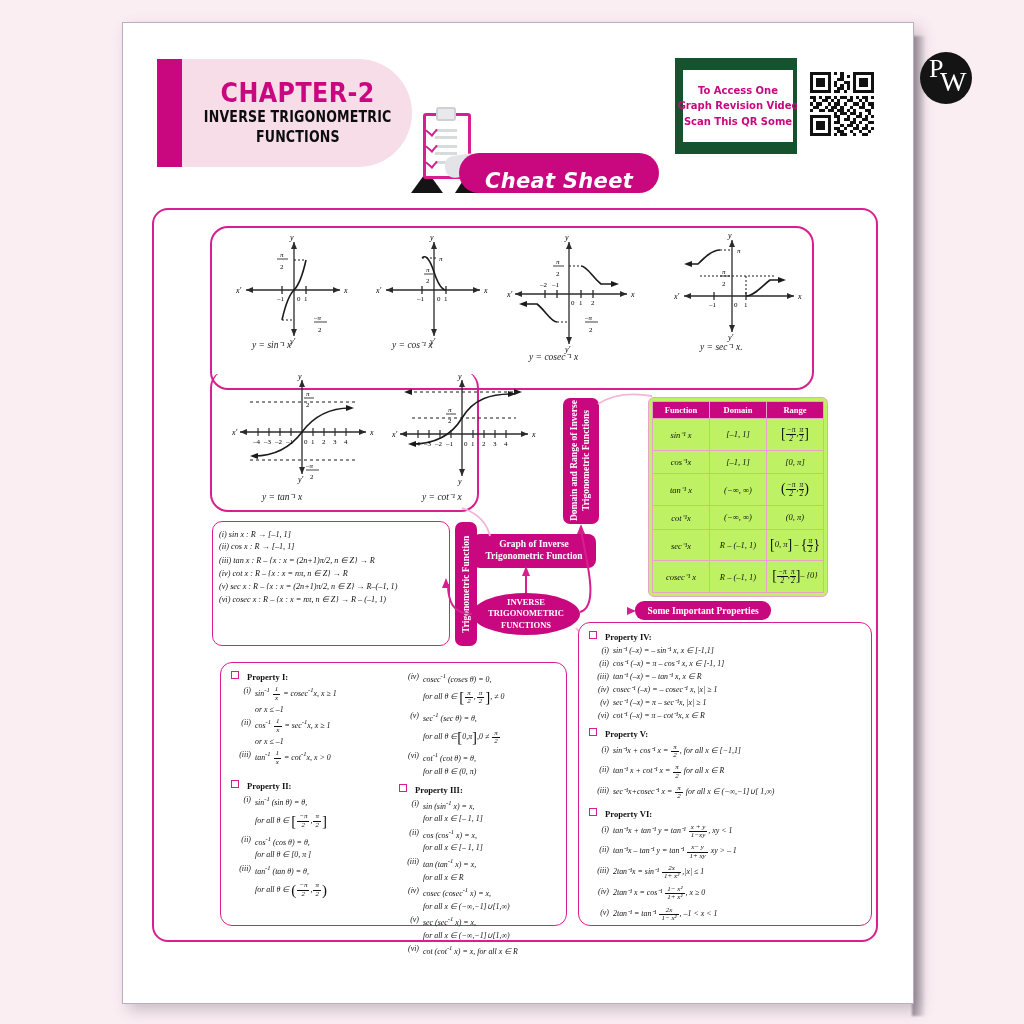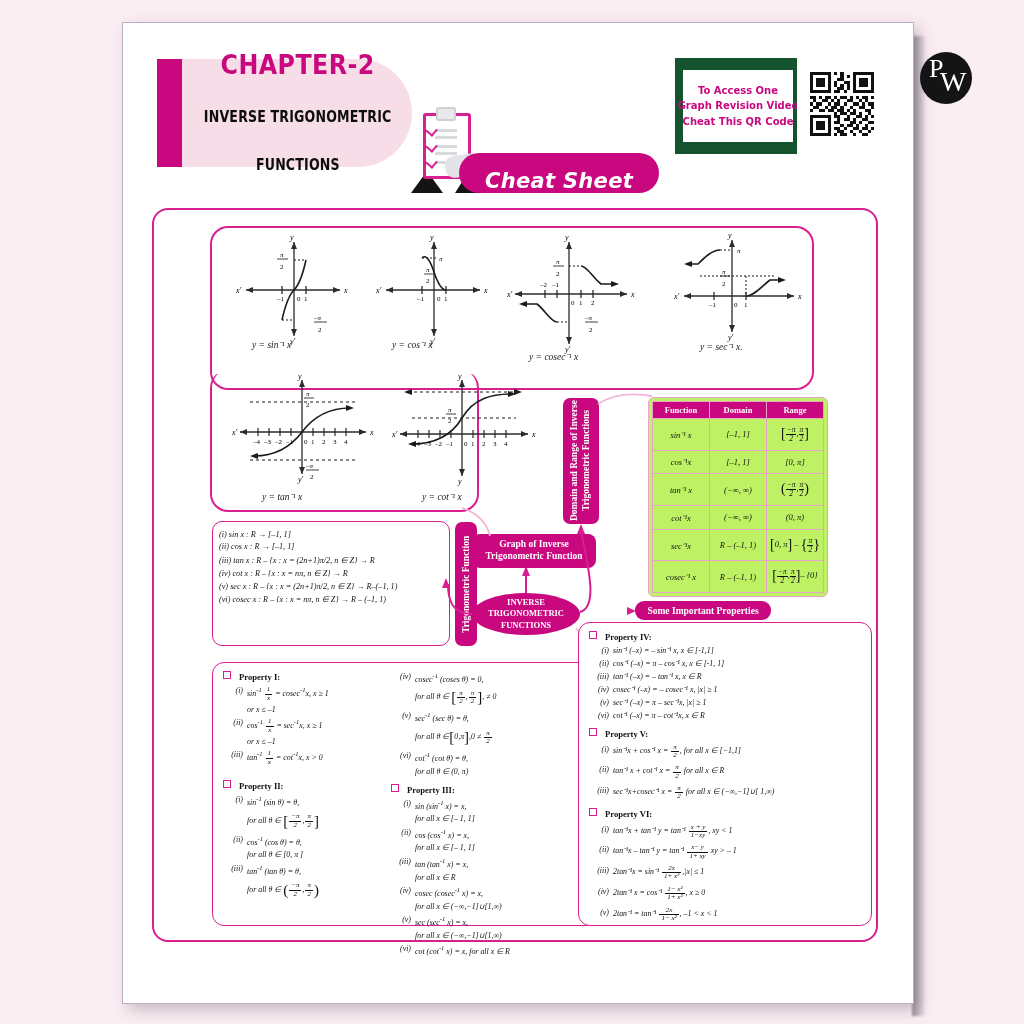--- a/index.html
+++ b/index.html
@@ -26,21 +26,21 @@
   
   .hdr-chip{
     position:absolute;left:34px;top:36px;width:255px;height:108px;
     background:#f7dde8;border-radius:0 54px 54px 0;
   }
   .hdr-bar{
     position:absolute;left:34px;top:36px;width:25px;height:108px;
     background:#c9087f;
   }
   .hdr-text{position:absolute;left:60px;top:36px;width:229px;height:108px;
-    display:flex;flex-direction:column;align-items:center;justify-content:center;gap:28px;}
+    display:flex;flex-direction:column;align-items:center;justify-content:center;}
   .chapter{
     font-family:"DejaVu Sans", sans-serif;font-weight:bold;
     font-size:27px;color:#c9087f;letter-spacing:.5px;
     transform:scaleX(.88);line-height:1.05;
   }
   .chap-sub{
     font-family:"DejaVu Sans", sans-serif;font-weight:bold;
     font-size:15px;color:#0d0d0d;line-height:1.18;text-align:center;
     transform:scaleX(.84);letter-spacing:.2px;margin-top:2px;
   }
@@ -147,21 +147,21 @@
     font-family:"Liberation Serif",serif;}
   #node-graph{left:472px;top:534px;width:124px;height:34px;border-radius:8px;
     font-size:9.5px;line-height:1.25;}
   #node-center{left:472px;top:593px;width:108px;height:42px;border-radius:50%;
     font-size:8.5px;line-height:1.3;}
   #node-props{left:635px;top:601px;width:136px;height:19px;border-radius:9px;
     font-size:9.5px;}
 
   
   .pbox{position:absolute;border:1.6px solid #d81f8f;border-radius:12px;background:#fff;}
-  #pbox-left{left:212px;top:662px;width:345px;height:262px;padding-left:48px;}
+  #pbox-left{left:220px;top:662px;width:345px;height:262px;}
   #pbox-right{left:578px;top:622px;width:292px;height:302px;}
   .col{position:absolute;font-size:7.9px;color:#111;}
   .pl-head{font-weight:bold;font-family:"Liberation Serif",serif;font-size:8.6px;
     color:#111;margin:2px 0 3px 0;}
   .sq{display:inline-block;width:6px;height:6px;border:1.6px solid #d81f8f;
     margin-right:8px;vertical-align:1px;}
   .itm{display:flex;margin:1.6px 0;line-height:1.45;}
   .num-i{width:20px;text-align:right;flex:none;font-style:italic;margin-right:4px;}
   .bodytxt{font-style:italic;white-space:nowrap;}
   .cont{margin-left:24px;font-style:italic;white-space:nowrap;line-height:1.5;}
@@ -208,21 +208,21 @@
     </div>
 
     <div class="cheat">
       <span>Cheat Sheet</span>
     </div>
 
     <div class="qr-box">
       <div class="qr-left">
         <div>To Access One</div>
         <div>Graph Revision Video</div>
-        <div>Cheat This QR Code</div>
+        <div>Scan This QR Some</div>
       </div>
       <div class="qr-right">
         <svg class="qr-code" viewBox="0 0 21 21" shape-rendering="crispEdges">
           <rect width="21" height="21" fill="#fff"></rect>
           <g fill="#111">
             <rect x="0" y="0" width="7" height="1"></rect>
               <rect x="0" y="6" width="7" height="1"></rect>
             <rect x="0" y="0" width="1" height="7"></rect>
               <rect x="6" y="0" width="1" height="7"></rect>
             <rect x="2" y="2" width="3" height="3"></rect>

